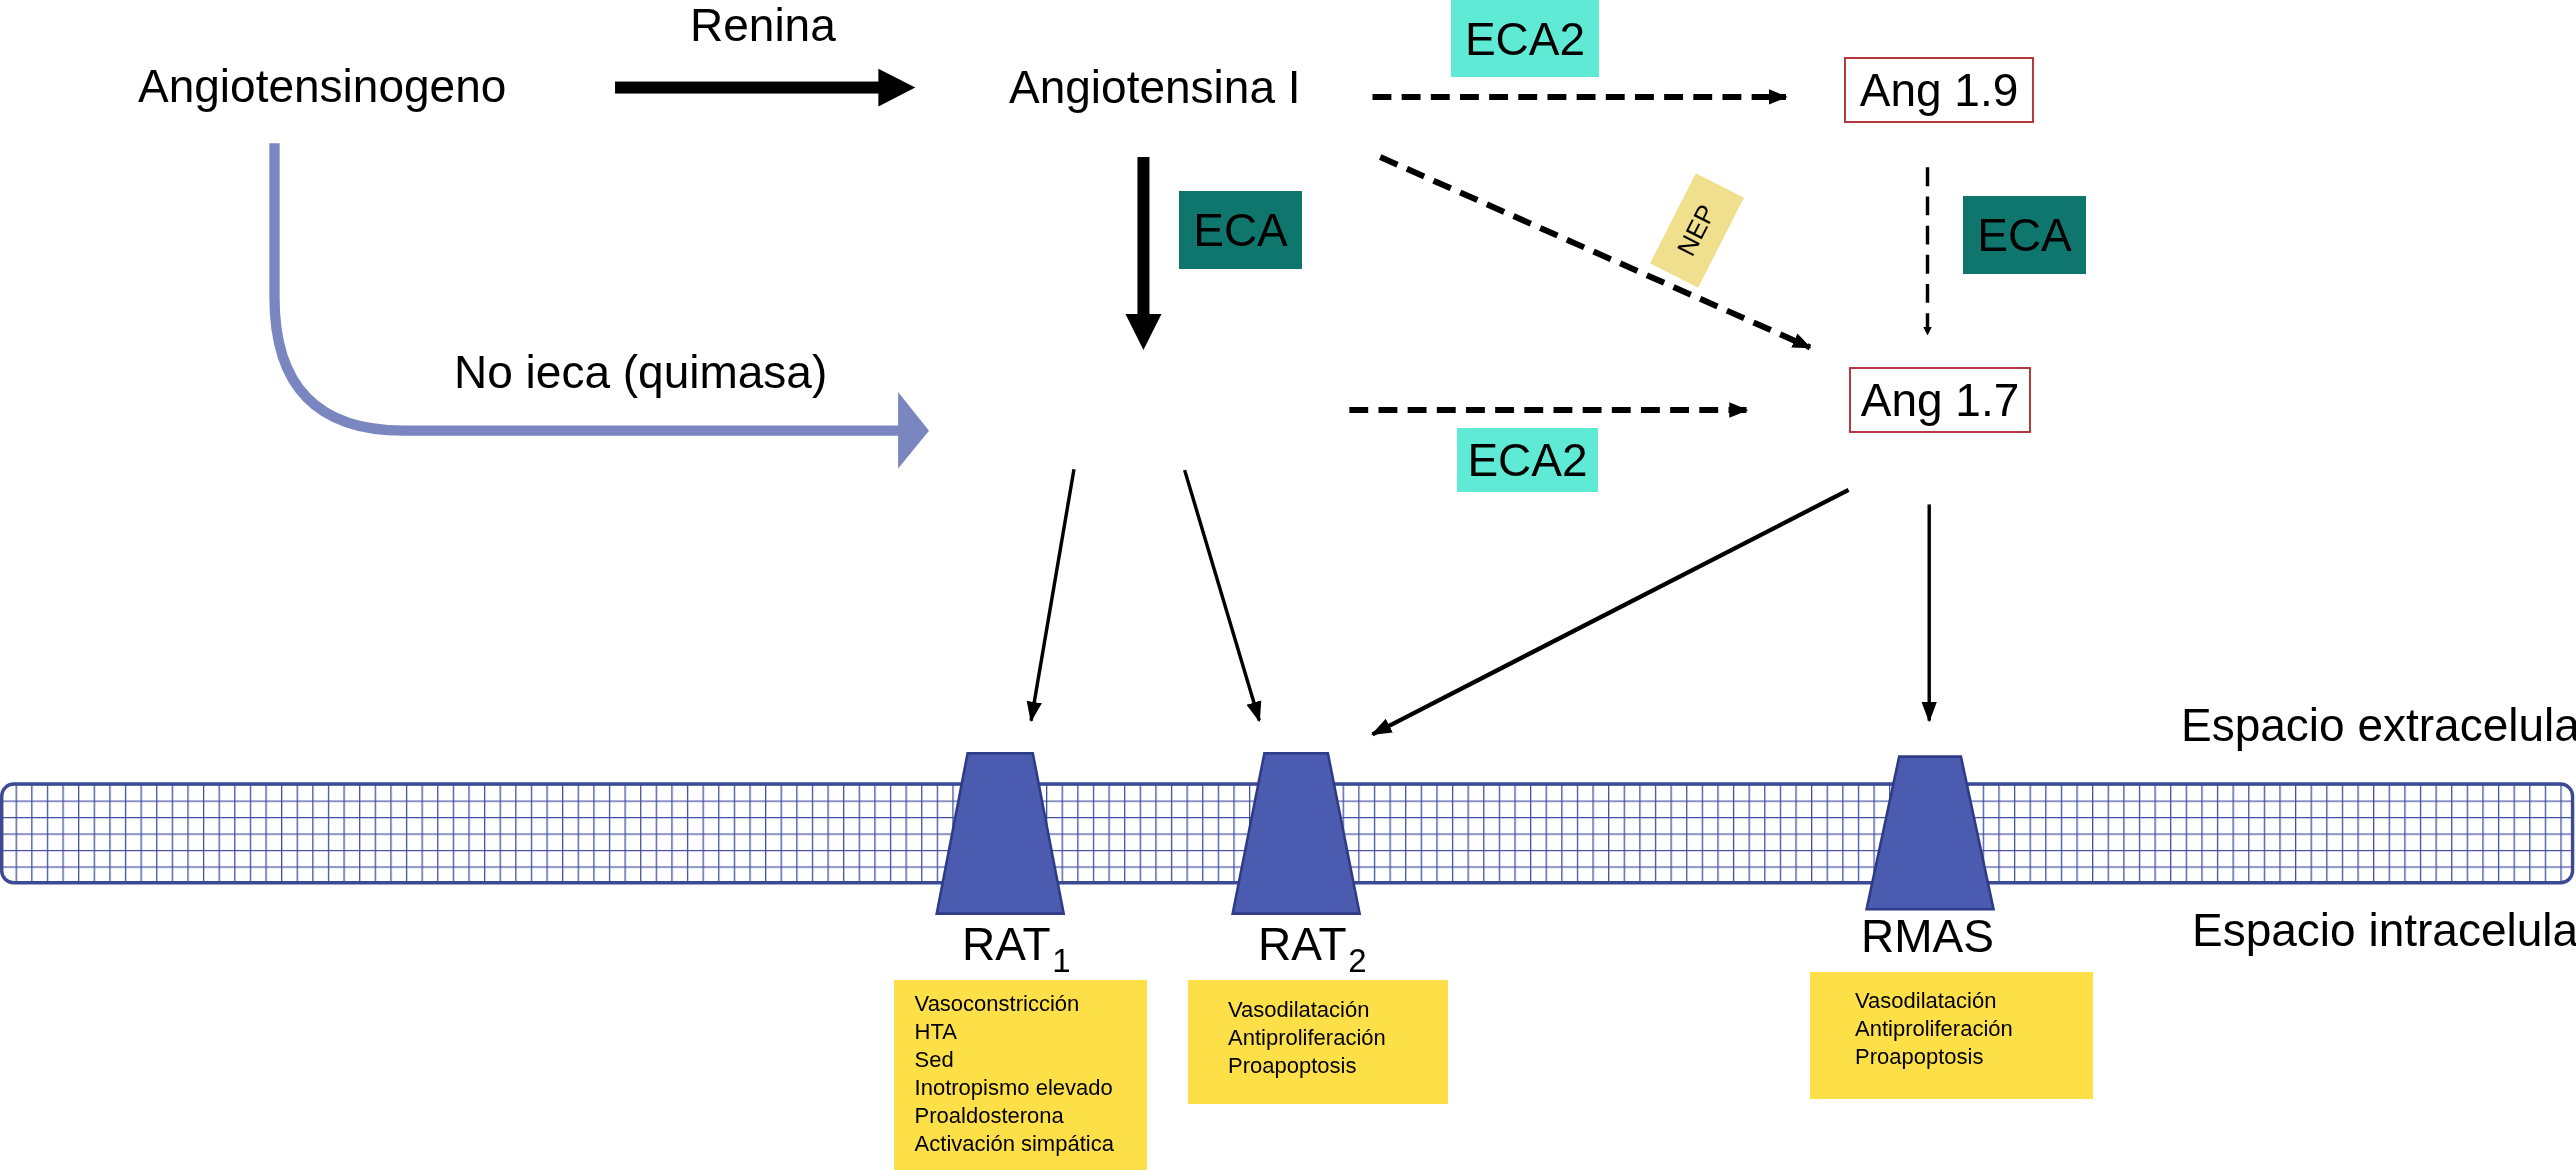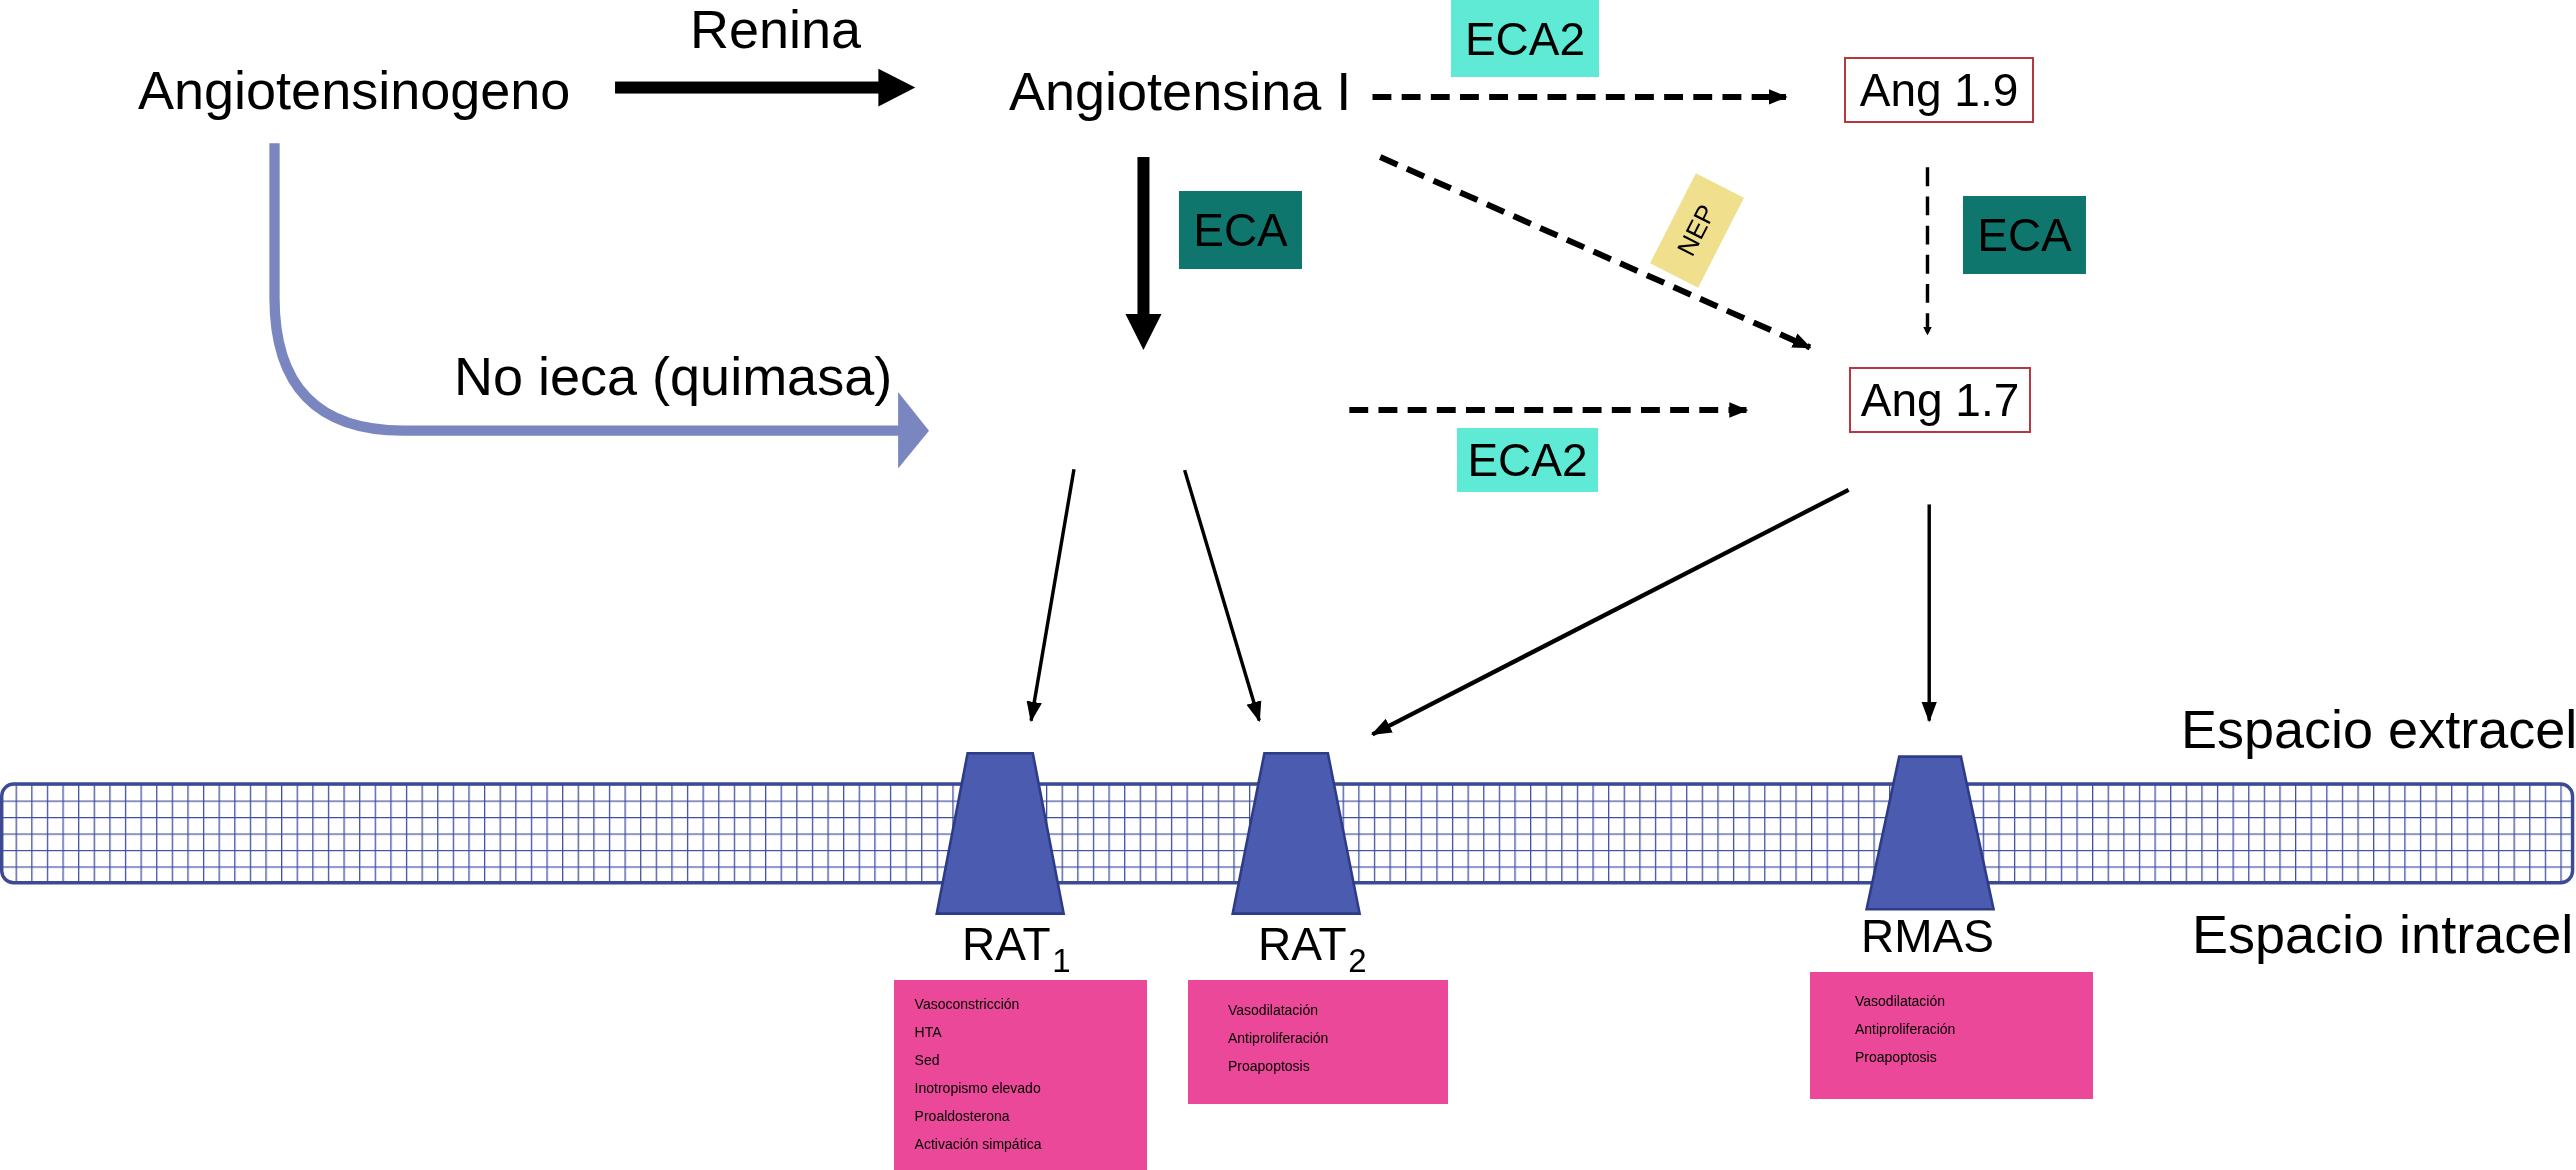--- a/index.html
+++ b/index.html
@@ -1,26 +1,26 @@
 <!DOCTYPE html>
 <html style="font-size:13.7px"><head>
 <meta charset="utf-8">
 <style>
   html, body { margin: 0; padding: 0; background: #ffffff; }
   body { width: 2576px; height: 1171px; position: relative; overflow: hidden;
          font-family: "Liberation Sans", sans-serif; color: #000; }
   #canvas { position: absolute; left: 0; top: 0; width: 2576px; height: 1171px; }
   svg.layer { position: absolute; left: 0; top: 0; }
   .t { position: absolute; white-space: nowrap; line-height: 1; font-family: "Liberation Sans", sans-serif; }
-  .big { font-size: 54px; }
+  .big { font-size: 46px; }
   .box { position: absolute; display: flex; align-items: center; justify-content: center; font-size: 46px; }
   .eca2 { background: #5eead4; }
   .eca { background: #0f766e; }
   .ang { background: #fff; border: 2.6px solid #b5393c; box-sizing: border-box; }
-  .effects { position: absolute; background: #ec4899; box-sizing: border-box; font-size: 14px; line-height: 28px; }
+  .effects { position: absolute; background: #fde047; box-sizing: border-box; font-size: 22px; line-height: 28px; }
   .effects ul { list-style: none; margin: 0; padding: 0; }
   .rlabel { position: absolute; font-size: 46px; white-space: nowrap; line-height: 1; }
   .rlabel sub { font-size: 33px; vertical-align: -12px; margin-left: 1.7px; }
   .nep { position: absolute; left: 1670px; top: 180px; width: 54px; height: 101px;
          background: #f0e08e; transform: rotate(27deg); transform-origin: 50% 50%;
          display: flex; align-items: center; justify-content: center; }
   .nep span { display: block; transform: rotate(-90deg); font-size: 26px; }
 </style>
 </head>
 <body>

